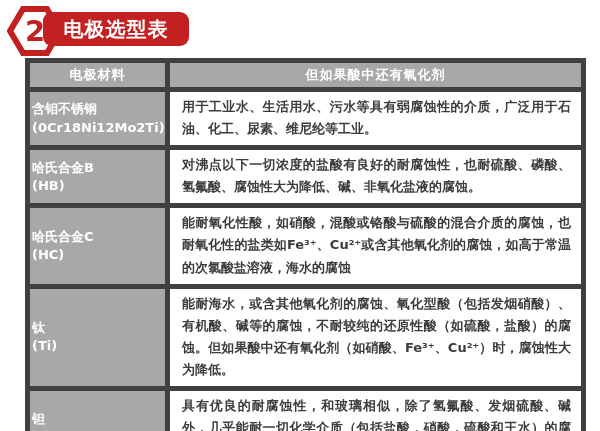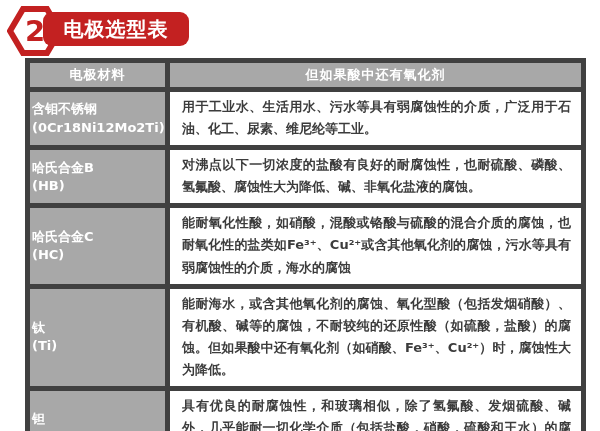--- a/index.html
+++ b/index.html
@@ -123,21 +123,21 @@
           <span class="mat-name">哈氏合金B</span>
           <span class="mat-code">(HB)</span>
         </td>
         <td class="desc-cell">对沸点以下一切浓度的盐酸有良好的耐腐蚀性，也耐硫酸、磷酸、氢氟酸、腐蚀性大为降低、碱、非氧化盐液的腐蚀。</td>
       </tr>
       <tr>
         <td class="mat-cell">
           <span class="mat-name">哈氏合金C</span>
           <span class="mat-code">(HC)</span>
         </td>
-        <td class="desc-cell">能耐氧化性酸，如硝酸，混酸或铬酸与硫酸的混合介质的腐蚀，也耐氧化性的盐类如Fe³⁺、Cu²⁺或含其他氧化剂的腐蚀，污水等具有弱腐蚀性的介质，海水的腐蚀</td>
+        <td class="desc-cell">能耐氧化性酸，如硝酸，混酸或铬酸与硫酸的混合介质的腐蚀，也耐氧化性的盐类如Fe³⁺、Cu²⁺或含其他氧化剂的腐蚀，如高于常温的次氯酸盐溶液，海水的腐蚀</td>
       </tr>
       <tr>
         <td class="mat-cell">
           <span class="mat-name">钛</span>
           <span class="mat-code">(Ti)</span>
         </td>
         <td class="desc-cell">能耐海水，或含其他氧化剂的腐蚀、氧化型酸（包括发烟硝酸）、有机酸、碱等的腐蚀，不耐较纯的还原性酸（如硫酸，盐酸）的腐蚀。但如果酸中还有氧化剂（如硝酸、Fe³⁺、Cu²⁺）时，腐蚀性大为降低。</td>
       </tr>
       <tr>
         <td class="mat-cell">

